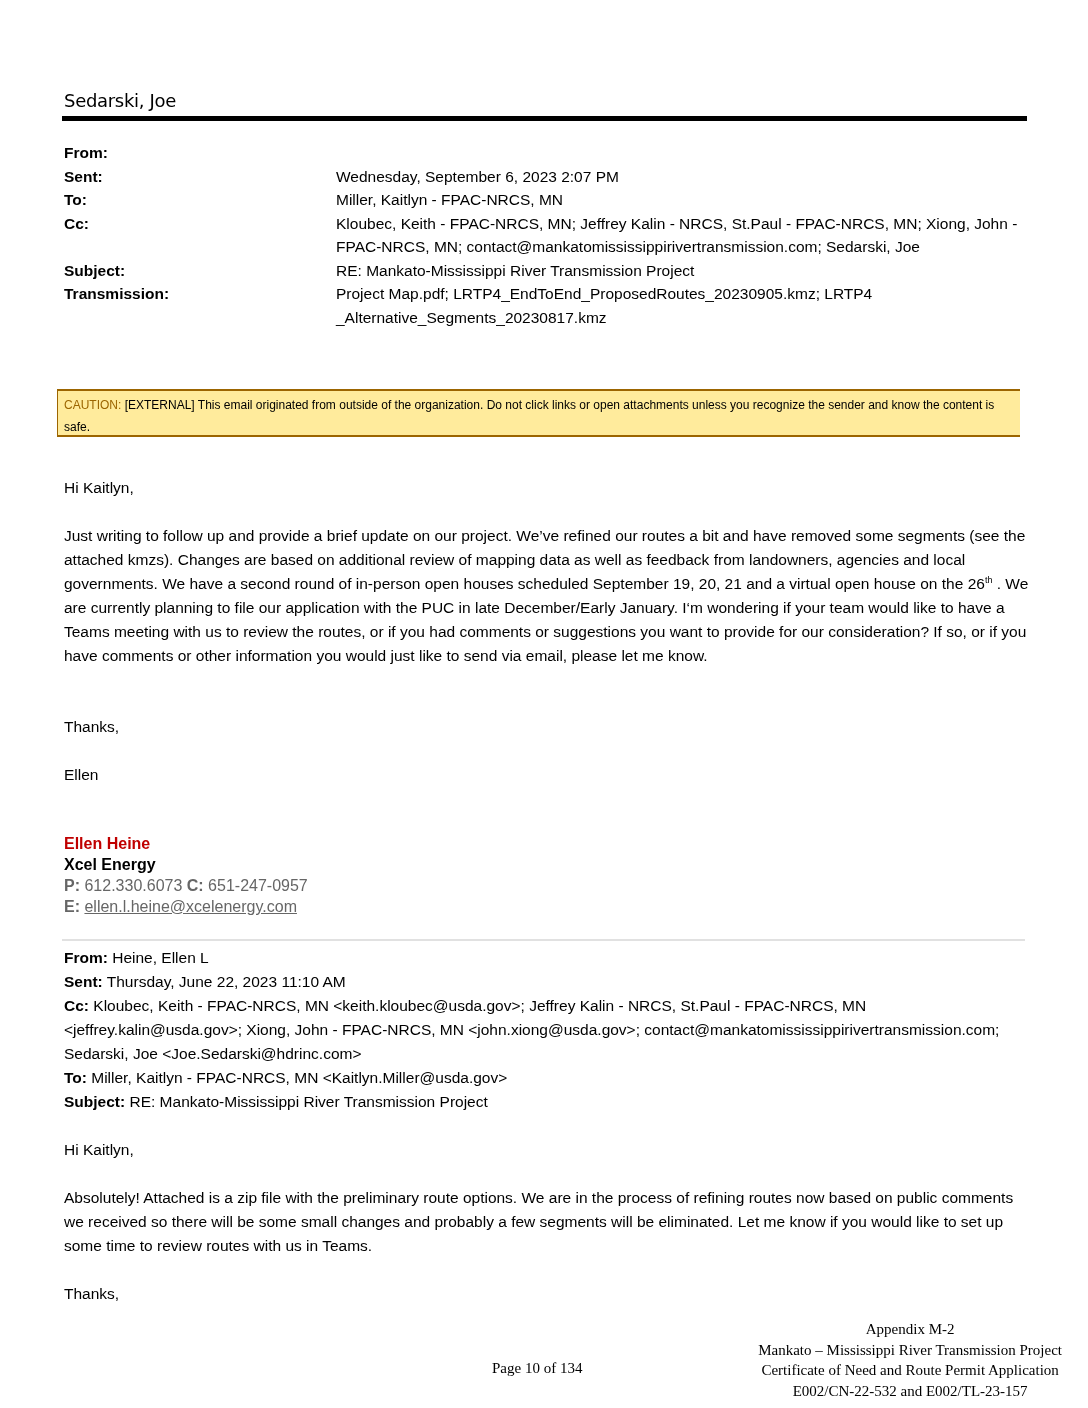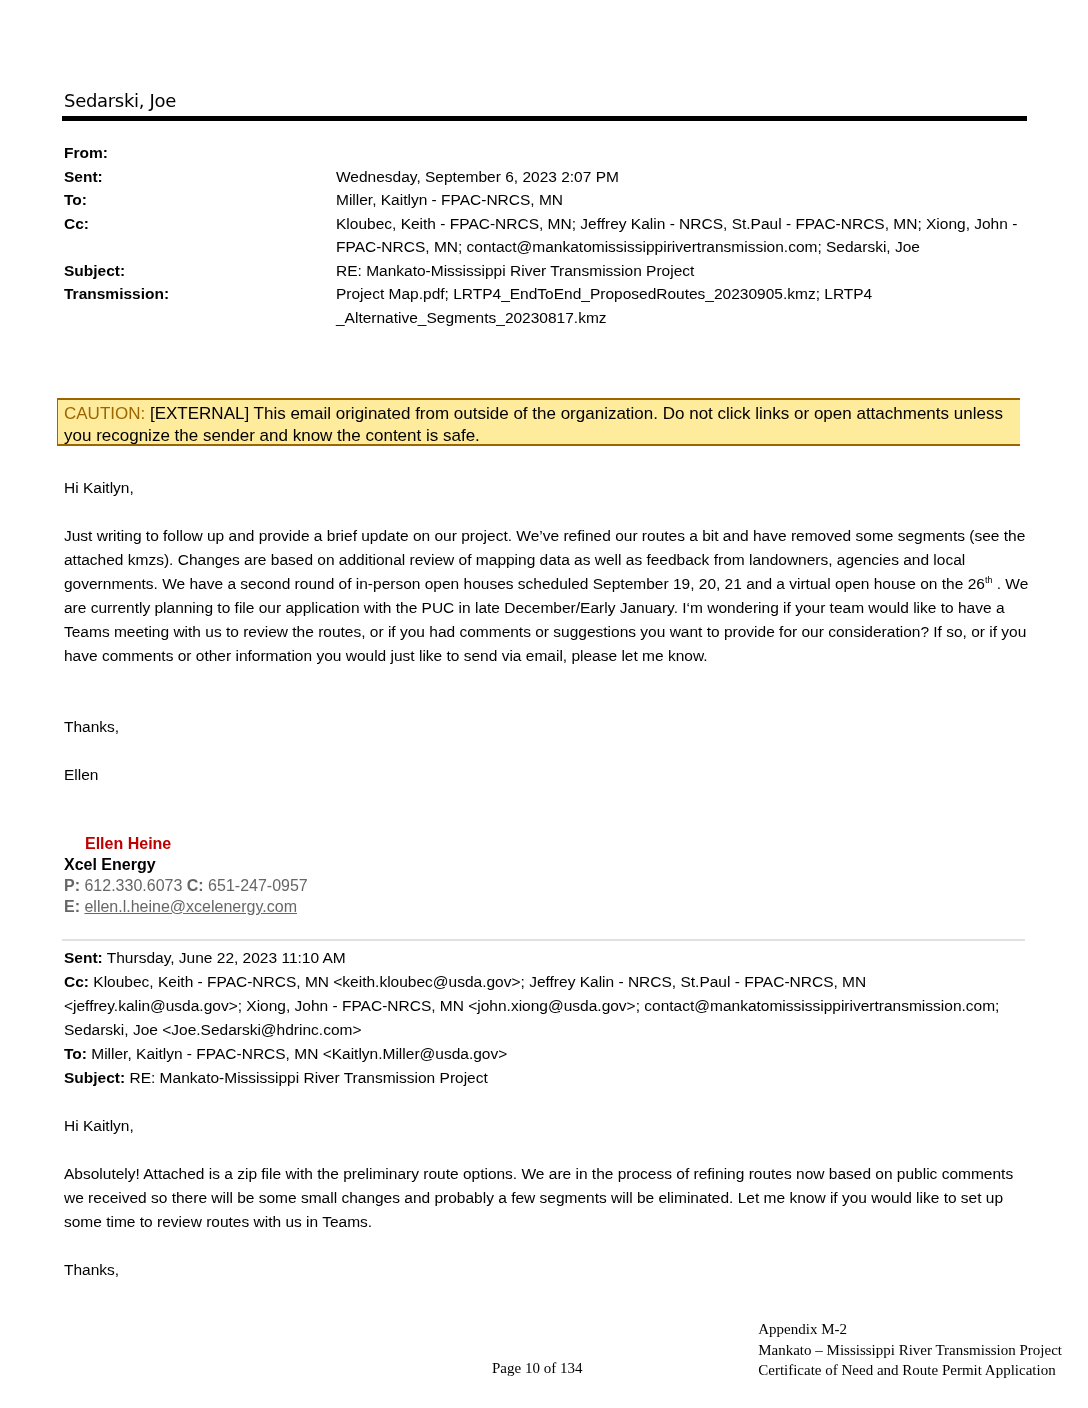--- a/index.html
+++ b/index.html
@@ -6,40 +6,40 @@
   body { width:1088px; height:1408px; position:relative; overflow:hidden;
          font-family:"DejaVu Sans", sans-serif; color:#000; }
   .title { position:absolute; left:64px; top:90px; font-size:18px; font-weight:normal;
            font-family:"DejaVu Sans", sans-serif; letter-spacing:-0.3px; }
   .title-rule { position:absolute; left:62px; top:116px; width:965px; height:5px; background:#000; }
   .hdr { position:absolute; left:64px; top:141px; width:965px;
          font-family:"Liberation Sans", sans-serif; font-size:15.5px; line-height:23.5px; }
   .hdr-row { display:flex; }
   .hdr-label { width:272px; flex:none; font-weight:bold; }
   .hdr-val { flex:1; }
-  .caution { position:absolute; left:57px; top:398px; width:963px; height:48px;
+  .caution { position:absolute; left:57px; top:389px; width:963px; height:48px;
              background:#ffeb9c; border:2px solid #9c6500; border-right:none; border-left-width:1px;
-             font-family:"Liberation Sans", sans-serif; font-size:17px; line-height:22px;
+             font-family:"Liberation Sans", sans-serif; font-size:12px; line-height:22px;
              padding:3px 0 12px 6px; box-sizing:border-box; }
   .caution-label { color:#9c6500; }
   .body { position:absolute; left:64px; width:965px;
           font-family:"Liberation Sans", sans-serif; font-size:15.5px; line-height:24px; }
   .sig { position:absolute; left:64px; top:833px; font-family:"Liberation Sans", sans-serif;
          font-size:16px; line-height:21px; }
-  .sig-name { color:#c00000; font-weight:bold;margin-left:21px; }
+  .sig-name { color:#c00000; font-weight:bold; }
   .sig-co { font-weight:bold; }
   .sig-line { color:#666; }
   .sig-line b { color:#666; }
   .sig-link { color:#666; text-decoration:underline; }
   .divider { position:absolute; left:62px; top:939px; width:963px; height:2px; background:#e1e1e1; }
   .quoted { position:absolute; left:64px; top:946px; width:965px;
             font-family:"Liberation Sans", sans-serif; font-size:15.5px; line-height:24px; }
   .quoted b { font-weight:bold; }
   .footer-page { position:absolute; left:492px; top:1360px; font-family:"Liberation Serif", serif; font-size:15px; }
-  .footer-right { position:absolute; right:26px; top:1319px; text-align:left;
+  .footer-right { position:absolute; right:26px; top:1319px; text-align:center;
                   font-family:"Liberation Serif", serif; font-size:15px; line-height:20.5px; }
   sup { font-size:9px; line-height:0; }
 </style>
 </head>
 <body>
 
 <div class="title">Sedarski, Joe</div>
 <div class="title-rule"></div>
 
 <div class="hdr">
@@ -86,30 +86,32 @@
     <b>P:</b><span> 612.330.6073 </span><b>C:</b><span> 651-247-0957</span>
   </div>
   <div class="sig-line">
     <b>E:</b> <span class="sig-link">ellen.l.heine@xcelenergy.com</span>
   </div>
 </div>
 
 <div class="divider"></div>
 
 <div class="quoted">
+  <div><b>From:</b><span> Heine, Ellen L</span></div>
   <div><b>Sent:</b><span> Thursday, June 22, 2023 11:10 AM</span></div>
   <div><b>Cc:</b><span> Kloubec, Keith - FPAC-NRCS, MN &lt;keith.kloubec@usda.gov&gt;; Jeffrey Kalin - NRCS, St.Paul - FPAC-NRCS, MN &lt;jeffrey.kalin@usda.gov&gt;; Xiong, John - FPAC-NRCS, MN &lt;john.xiong@usda.gov&gt;; contact@mankatomississippirivertransmission.com; Sedarski, Joe &lt;Joe.Sedarski@hdrinc.com&gt;</span></div>
   <div><b>To:</b><span> Miller, Kaitlyn - FPAC-NRCS, MN &lt;Kaitlyn.Miller@usda.gov&gt;</span></div>
   <div><b>Subject:</b><span> RE: Mankato-Mississippi River Transmission Project</span></div>
   <div style="height:24px;"></div>
   <div>Hi Kaitlyn,</div>
   <div style="height:24px;"></div>
   <div>Absolutely!  Attached is a zip file with the preliminary route options.  We are in the process of refining routes now based on public comments we received so there will be some small changes and probably a few segments will be eliminated.  Let me know if you would like to set up some time to review routes with us in Teams.</div>
   <div style="height:24px;"></div>
   <div>Thanks,</div>
 </div>
 
 <div class="footer-page">Page 10 of 134</div>
 <div class="footer-right">
   <div>Appendix M-2</div>
   <div>Mankato – Mississippi River Transmission Project</div>
   <div>Certificate of Need and Route Permit Application</div>
+  <div>E002/CN-22-532 and E002/TL-23-157</div>
 </div>
 
 </body></html>

